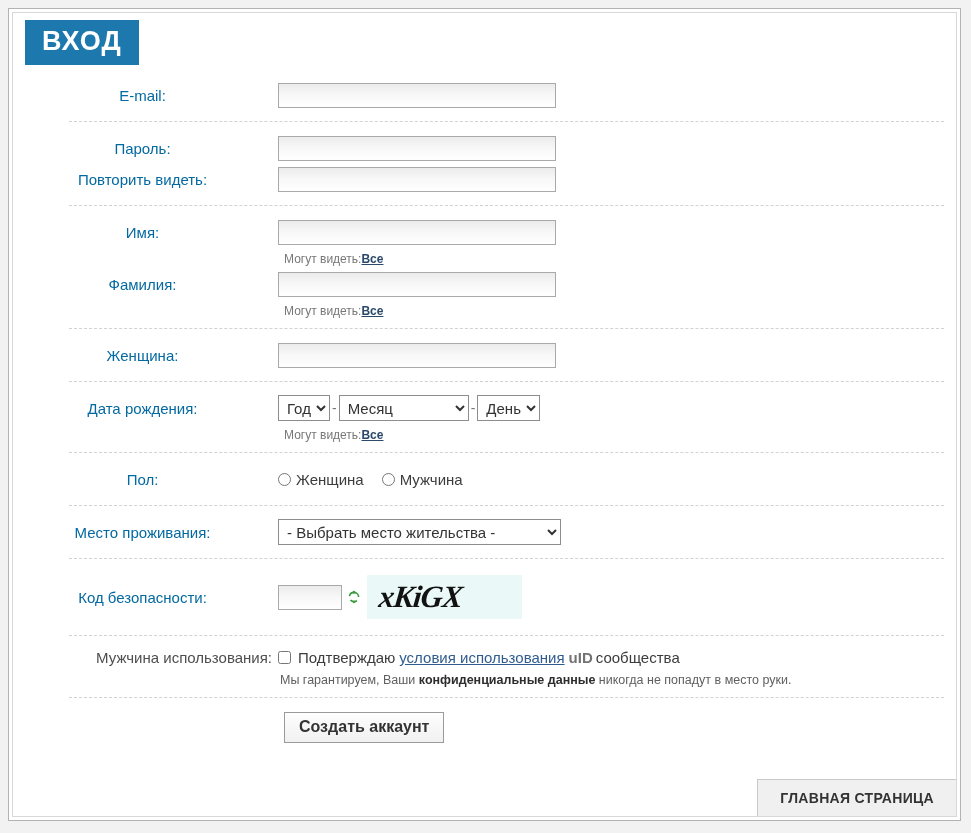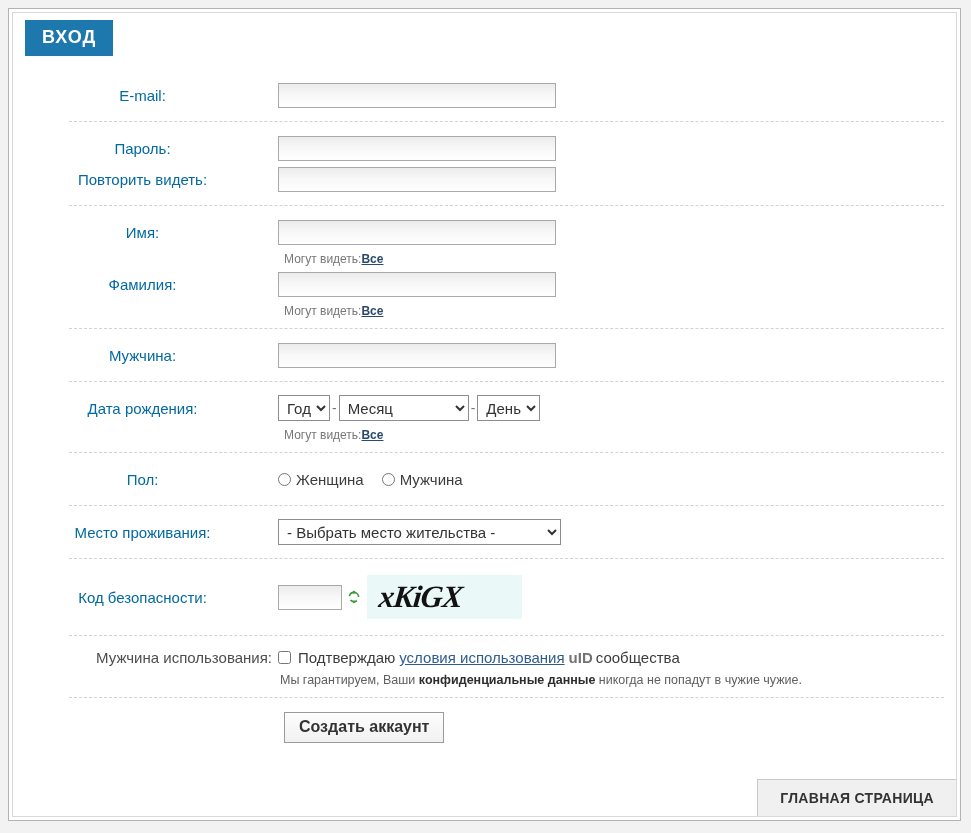--- a/index.html
+++ b/index.html
@@ -40,21 +40,21 @@
   }
 
   
   #header-badge {
     position: absolute;
     left: 12px;
     top: 7px;
     background: #1d78ae;
     color: #ffffff;
     font-weight: bold;
-    font-size: 18px;
+    font-size: 27px;
     letter-spacing: 1px;
     padding: 8px 17px 10px 17px;
     line-height: 1;
   }
 
   
   .form-area {
     position: absolute;
     left: 0;
     top: 56px;
@@ -308,21 +308,21 @@
         </div>
       </div>
       <div class="note">
         <span>Могут видеть:</span><a href="#">Все</a>
       </div>
     </div>
     <div class="sep"></div>
 
     <div class="group">
       <div class="row">
-        <div class="row-label">Мужчина:</div>
+        <div class="row-label">Женщина:</div>
         <div class="row-field">
           <input class="txt" type="text" value="" style="">
         </div>
       </div>
     </div>
     <div class="sep"></div>
 
     <div class="group">
       <div class="row">
         <div class="row-label">Дата рождения:</div>
@@ -402,21 +402,21 @@
           <label class="terms-line1">
             <input type="checkbox" style="">
             <span>Подтверждаю</span>
             <a href="#" class="terms-link">условия использования</a>
             <span class="uid">uID</span>
             <span>сообщества</span>
           </label>
           <div class="terms-note">
             <span>Мы гарантируем, Ваши</span>
             <b>конфиденциальные данные</b>
-            <span>никогда не попадут в чужие чужие.</span>
+            <span>никогда не попадут в место руки.</span>
           </div>
         </div>
       </div>
     </div>
     <div class="sep"></div>
 
     <div class="submit-wrap">
       <button class="submit-btn">Создать аккаунт</button>
     </div>
 

